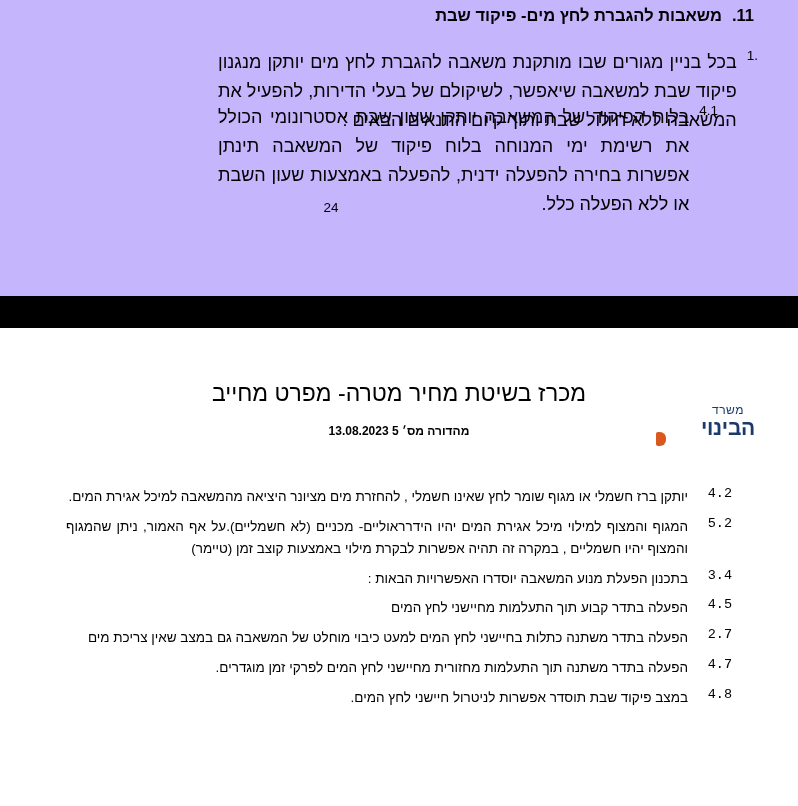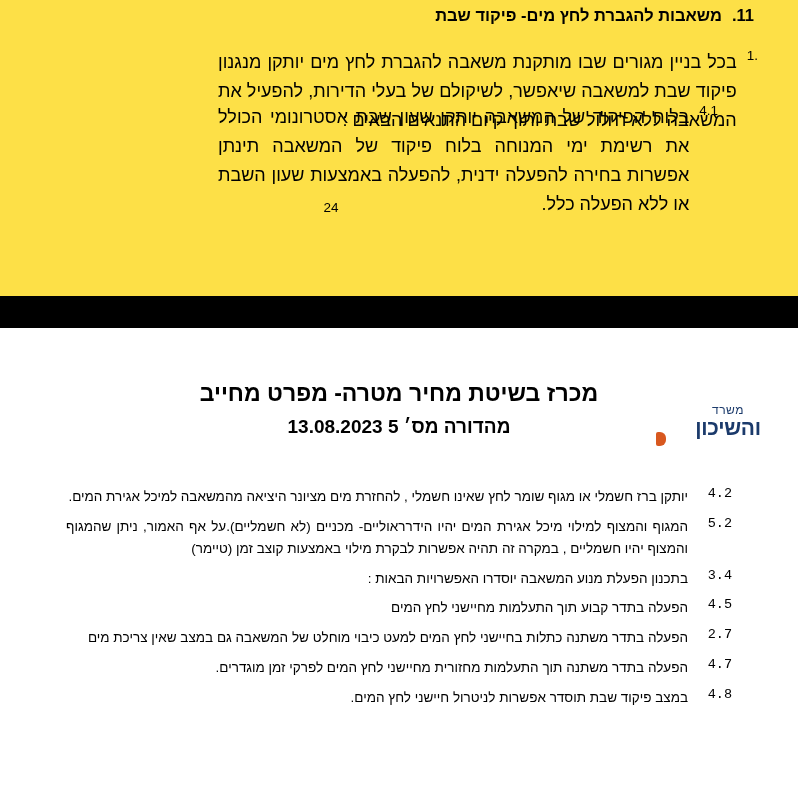--- a/index.html
+++ b/index.html
@@ -16,21 +16,21 @@
     color: #000000;
     overflow: hidden;
   }
 
   
   .top-section {
     position: absolute;
     top: 0; left: 0;
     width: 798px;
     height: 296px;
-    background: #fde047;
+    background: #c4b5fd;
     direction: rtl;
   }
   .sec-heading {
     position: absolute;
     top: 6px;
     right: 44px;
     width: 540px;
     font-size: 16.5px;
     font-weight: bold;
     text-align: right;
@@ -100,30 +100,30 @@
     background: #ffffff;
     direction: rtl;
   }
   .doc-title {
     position: absolute;
     top: 52px;
     left: 0;
     width: 798px;
     text-align: center;
     font-size: 23px;
-    font-weight: bold;
+    font-weight: normal;
     direction: rtl;
   }
   .doc-subtitle {
     position: absolute;
-    top: 88px;
-    left: 0;
-    width: 798px;
-    text-align: center;
-    font-size: 19px;
+    top: 96px;
+    left: 0;
+    width: 798px;
+    text-align: center;
+    font-size: 12px;
     font-weight: bold;
     direction: rtl;
   }
   
   .logo {
     position: absolute;
     top: 76px;
     left: 668px;
     width: 120px;
     text-align: center;
@@ -213,21 +213,21 @@
   <div class="divider-band"></div>
 
   <div class="bottom-section">
 
     <div class="doc-title">מכרז בשיטת מחיר מטרה- מפרט מחייב</div>
     <div class="doc-subtitle">מהדורה מס׳ 5  13.08.2023</div>
 
     <div class="logo">
       <div class="logo-mark"></div>
       <div class="logo-small">משרד</div>
-      <div class="logo-big">והשיכון</div>
+      <div class="logo-big">הבינוי</div>
     </div>
 
     <div class="clauses-bottom">
 
       <div class="brow">
         <div class="cnum">4.2</div>
         <div class="ctext">יותקן ברז חשמלי או מגוף שומר לחץ שאינו חשמלי , להחזרת מים מציונר היציאה מהמשאבה למיכל אגירת המים.</div>
       </div>
 
       <div class="brow">

